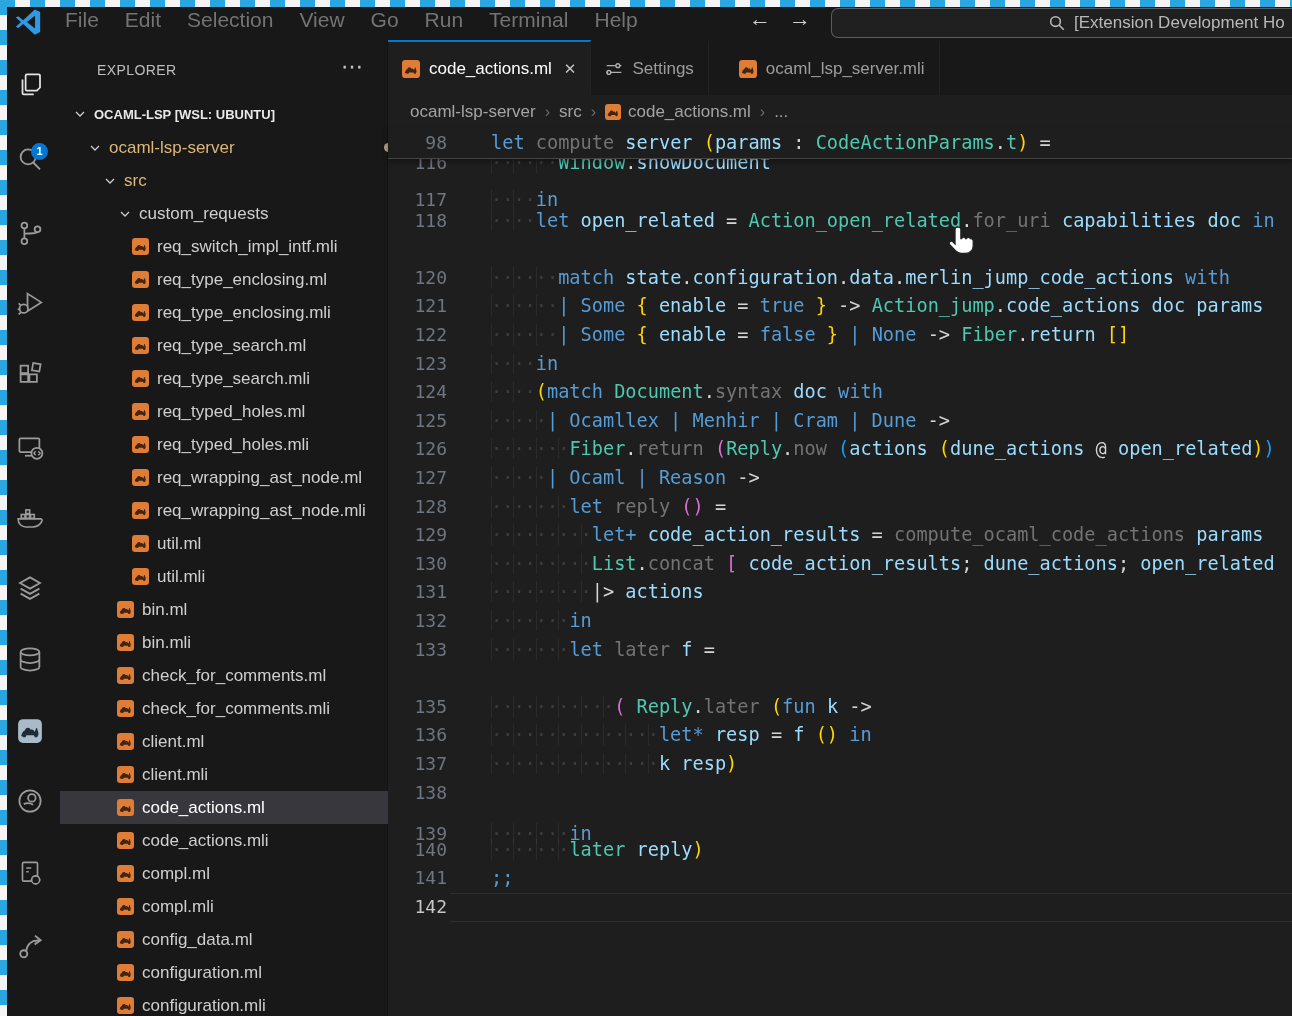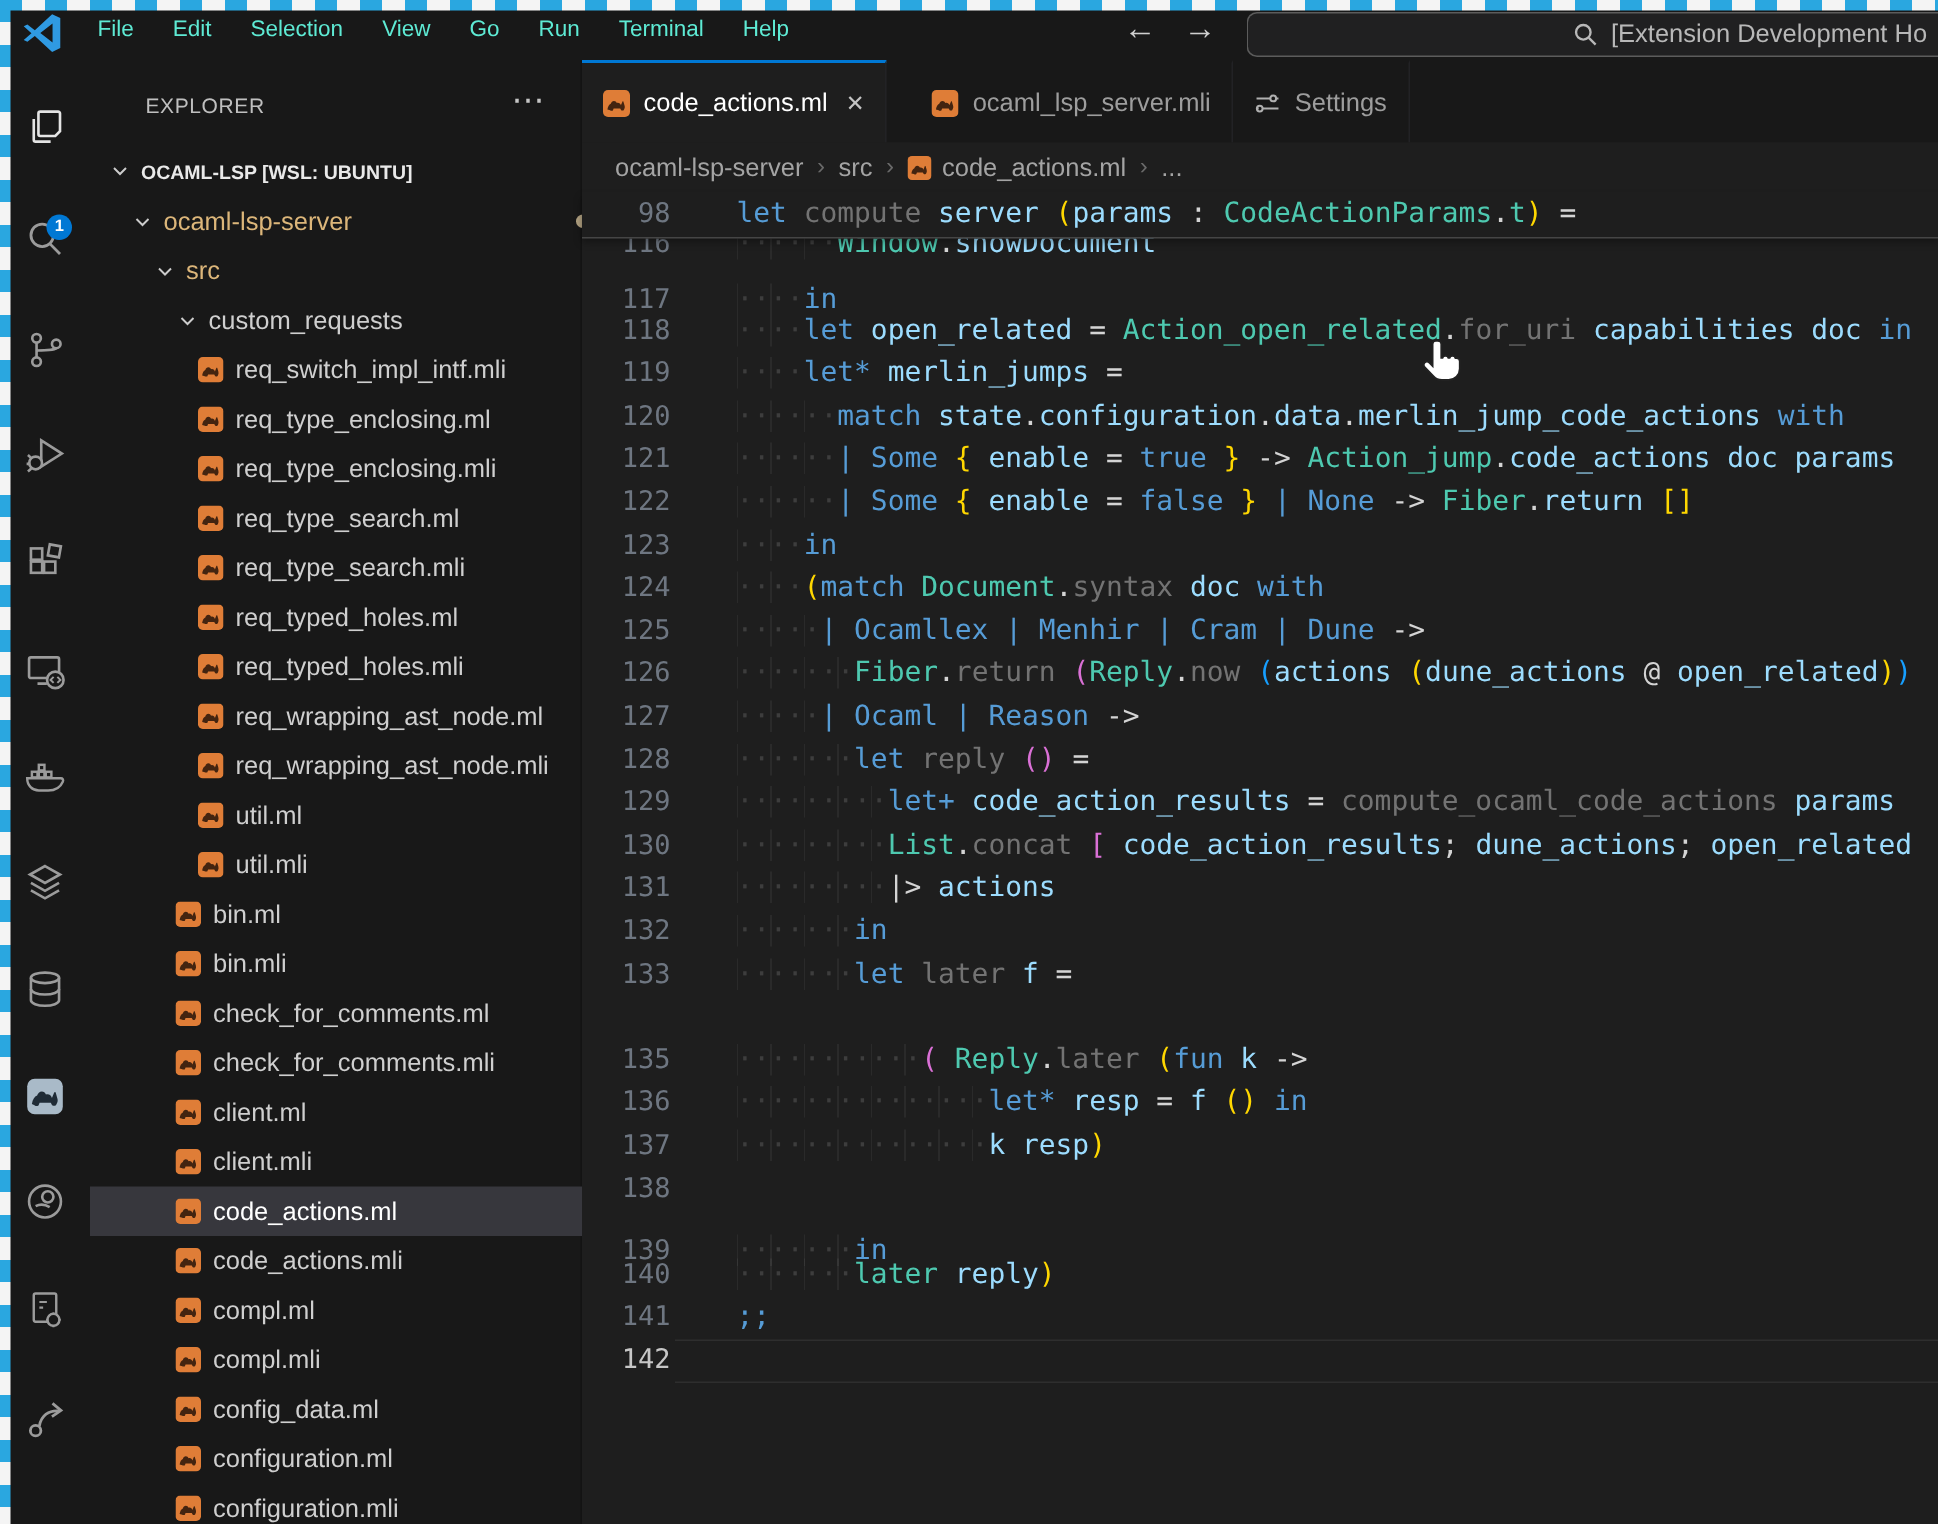--- a/index.html
+++ b/index.html
@@ -7,21 +7,21 @@
        font-family:"Liberation Sans",sans-serif;color:#cccccc;-webkit-font-smoothing:antialiased;}
   
   .stripe-top{position:absolute;left:0;top:0;width:1292px;height:7px;z-index:60;
     background:repeating-linear-gradient(90deg,#2aa7e0 0 15px,#f4f4f4 15px 30px);}
   .stripe-left{position:absolute;left:0;top:0;width:7px;height:1016px;z-index:60;
     background:repeating-linear-gradient(180deg,#2aa7e0 0 15px,#f4f4f4 15px 30px);}
   
   #titlebar{position:absolute;left:0;top:0;width:1292px;height:40px;background:#181818;}
   #vscode-logo{position:absolute;left:13px;top:7px;}
   #menus{position:absolute;left:52px;top:0;height:40px;display:flex;align-items:center;}
-  .menu-item{padding:0 13px;font-size:15px;color:#5eead4;line-height:40px;cursor:default;}
+  .menu-item{padding:0 13px;font-size:21px;color:#737373;line-height:40px;cursor:default;}
   .nav-arrow{position:absolute;top:0;height:40px;line-height:38px;font-size:22px;color:#cfcfcf;width:30px;text-align:center;}
   #nav-back{left:745px;} #nav-fwd{left:785px;}
   #cmd-center{position:absolute;left:831px;top:8px;width:461px;height:28px;background:#202021;
     border:1px solid #5c5c5c;border-right:none;border-radius:7px 0 0 7px;overflow:hidden;}
   #cmd-center .inner{position:absolute;left:216px;top:0;height:28px;display:flex;align-items:center;gap:8px;
     color:#b8b8b8;font-size:17px;white-space:nowrap;}
   
   #activitybar{position:absolute;left:0;top:40px;width:60px;height:976px;background:#181818;}
   .act-icon{position:absolute;left:15px;width:30px;height:30px;}
   .act-badge{position:absolute;left:16px;top:-2px;width:17px;height:17px;border-radius:50%;
@@ -328,38 +328,38 @@
         <div class="tab active">
           <span class="ticon">
             <svg viewBox="0 0 16 16" width="100%" height="100%">
               <rect width="16" height="16" rx="3" fill="#df7d37"></rect>
               <path d="M2.6 11.6c.3-1.8 1-3 2-3.4.3-1 1-1.7 1.9-1.7.8 0 1.4.5 1.7 1.2.2-.1.4-.1.6-.1.9 0 1.6.6 1.8 1.5l.9-2.2c.1-.3.5-.3.6 0l.7 2.4c.2.7.1 1.4-.2 2l-.3.6c-.1.2-.3.3-.5.3h-.6c-.2 0-.4-.1-.5-.3l-.5-.9H6.3l-.4 1c-.1.2-.3.3-.5.3h-.6c-.2 0-.4-.1-.5-.3z" fill="#432410"></path>
             </svg>
           </span>
           <span>code_actions.ml</span>
           <span class="close">✕</span>
         </div>
-        <div class="tab gap">
-          <span class="ticon">
-            <svg viewBox="0 0 16 16" width="100%" height="100%">
-              <rect width="16" height="16" rx="3" fill="#df7d37"></rect>
-              <path d="M2.6 11.6c.3-1.8 1-3 2-3.4.3-1 1-1.7 1.9-1.7.8 0 1.4.5 1.7 1.2.2-.1.4-.1.6-.1.9 0 1.6.6 1.8 1.5l.9-2.2c.1-.3.5-.3.6 0l.7 2.4c.2.7.1 1.4-.2 2l-.3.6c-.1.2-.3.3-.5.3h-.6c-.2 0-.4-.1-.5-.3l-.5-.9H6.3l-.4 1c-.1.2-.3.3-.5.3h-.6c-.2 0-.4-.1-.5-.3z" fill="#432410"></path>
-            </svg>
-          </span>
-          <span>ocaml_lsp_server.mli</span>
-        </div>
         <div class="tab">
           <span class="ticon">
             <svg viewBox="0 0 16 16" width="100%" height="100%" fill="none" stroke="#b0b0b0" stroke-width="1.2">
               <path d="M1.5 5h8M13.2 5h1.3M1.5 11h1.3M5.2 11h9.3"></path>
               <circle cx="11.4" cy="5" r="1.7"></circle>
               <circle cx="3.4" cy="11" r="1.7"></circle>
             </svg>
           </span>
           <span>Settings</span>
+        </div>
+        <div class="tab gap">
+          <span class="ticon">
+            <svg viewBox="0 0 16 16" width="100%" height="100%">
+              <rect width="16" height="16" rx="3" fill="#df7d37"></rect>
+              <path d="M2.6 11.6c.3-1.8 1-3 2-3.4.3-1 1-1.7 1.9-1.7.8 0 1.4.5 1.7 1.2.2-.1.4-.1.6-.1.9 0 1.6.6 1.8 1.5l.9-2.2c.1-.3.5-.3.6 0l.7 2.4c.2.7.1 1.4-.2 2l-.3.6c-.1.2-.3.3-.5.3h-.6c-.2 0-.4-.1-.5-.3l-.5-.9H6.3l-.4 1c-.1.2-.3.3-.5.3h-.6c-.2 0-.4-.1-.5-.3z" fill="#432410"></path>
+            </svg>
+          </span>
+          <span>ocaml_lsp_server.mli</span>
         </div>
       </div>
     <div id="breadcrumb">
         <span class="bc-item">
           <span>ocaml-lsp-server</span>
         </span>
         <span class="bc-sep">›</span>
         <span class="bc-item">
           <span>src</span>
         </span>
@@ -375,21 +375,20 @@
         </span>
         <span class="bc-sep">›</span>
         <span class="bc-item">
           <span>...</span>
         </span>
       </div>
     <div id="code-lines" class="code-font">
         <div class="code-row" style="top: 109.4px;"><span class="ln">116</span><span class="codetext"><span class="ws">······</span><span class="tk-ty">Window</span><span class="tk-pu">.</span><span class="tk-va">showDocument</span></span></div>
         <div class="code-row" style="top: 146px;"><span class="ln">117</span><span class="codetext"><span class="ws">····</span><span class="tk-kw">in</span></span></div>
         <div class="code-row" style="top: 166.6px;"><span class="ln">118</span><span class="codetext"><span class="ws">····</span><span class="tk-kw">let</span><span class="tk-va"> open_related</span><span class="tk-pu"> =</span><span class="tk-ty"> Action_open_related</span><span class="tk-pu">.</span><span class="tk-fn">for_uri</span><span class="tk-va"> capabilities</span><span class="tk-va"> doc</span><span class="tk-kw"> in</span></span></div>
-        <div class="code-row" style="top: 195.2px;"><span class="ln">119</span><span class="codetext"><span class="ws">····</span><span class="tk-kw">let*</span><span class="tk-va"> merlin_jumps</span><span class="tk-pu"> =</span></span></div>
         <div class="code-row" style="top: 223.8px;"><span class="ln">120</span><span class="codetext"><span class="ws">······</span><span class="tk-kw">match</span><span class="tk-va"> state</span><span class="tk-pu">.</span><span class="tk-va">configuration</span><span class="tk-pu">.</span><span class="tk-va">data</span><span class="tk-pu">.</span><span class="tk-va">merlin_jump_code_actions</span><span class="tk-kw"> with</span></span></div>
         <div class="code-row" style="top: 252.4px;"><span class="ln">121</span><span class="codetext"><span class="ws">······</span><span class="tk-kw">| Some</span><span class="tk-b1"> {</span><span class="tk-va"> enable</span><span class="tk-pu"> =</span><span class="tk-kw"> true</span><span class="tk-b1"> }</span><span class="tk-pu"> -&gt;</span><span class="tk-ty"> Action_jump</span><span class="tk-pu">.</span><span class="tk-va">code_actions</span><span class="tk-va"> doc params</span></span></div>
         <div class="code-row" style="top: 281px;"><span class="ln">122</span><span class="codetext"><span class="ws">······</span><span class="tk-kw">| Some</span><span class="tk-b1"> {</span><span class="tk-va"> enable</span><span class="tk-pu"> =</span><span class="tk-kw"> false</span><span class="tk-b1"> }</span><span class="tk-kw"> | None</span><span class="tk-pu"> -&gt;</span><span class="tk-ty"> Fiber</span><span class="tk-pu">.</span><span class="tk-va">return</span><span class="tk-b1"> []</span></span></div>
         <div class="code-row" style="top: 309.6px;"><span class="ln">123</span><span class="codetext"><span class="ws">····</span><span class="tk-kw">in</span></span></div>
         <div class="code-row" style="top: 338.2px;"><span class="ln">124</span><span class="codetext"><span class="ws">····</span><span class="tk-b1">(</span><span class="tk-kw">match</span><span class="tk-ty"> Document</span><span class="tk-pu">.</span><span class="tk-fn">syntax</span><span class="tk-va"> doc</span><span class="tk-kw"> with</span></span></div>
         <div class="code-row" style="top: 366.8px;"><span class="ln">125</span><span class="codetext"><span class="ws">·····</span><span class="tk-kw">| Ocamllex | Menhir | Cram | Dune</span><span class="tk-pu"> -&gt;</span></span></div>
         <div class="code-row" style="top: 395.4px;"><span class="ln">126</span><span class="codetext"><span class="ws">·······</span><span class="tk-ty">Fiber</span><span class="tk-pu">.</span><span class="tk-fn">return</span><span class="tk-b2"> (</span><span class="tk-ty">Reply</span><span class="tk-pu">.</span><span class="tk-fn">now</span><span class="tk-b3"> (</span><span class="tk-va">actions</span><span class="tk-b1"> (</span><span class="tk-va">dune_actions</span><span class="tk-pu"> @</span><span class="tk-va"> open_related</span><span class="tk-b1">)</span><span class="tk-b3">)</span></span></div>
         <div class="code-row" style="top: 424px;"><span class="ln">127</span><span class="codetext"><span class="ws">·····</span><span class="tk-kw">| Ocaml | Reason</span><span class="tk-pu"> -&gt;</span></span></div>
         <div class="code-row" style="top: 452.6px;"><span class="ln">128</span><span class="codetext"><span class="ws">·······</span><span class="tk-kw">let</span><span class="tk-fn"> reply</span><span class="tk-b2"> ()</span><span class="tk-pu"> =</span></span></div>
         <div class="code-row" style="top: 481.2px;"><span class="ln">129</span><span class="codetext"><span class="ws">·········</span><span class="tk-kw">let+</span><span class="tk-va"> code_action_results</span><span class="tk-pu"> =</span><span class="tk-fn"> compute_ocaml_code_actions</span><span class="tk-va"> params</span></span></div>

